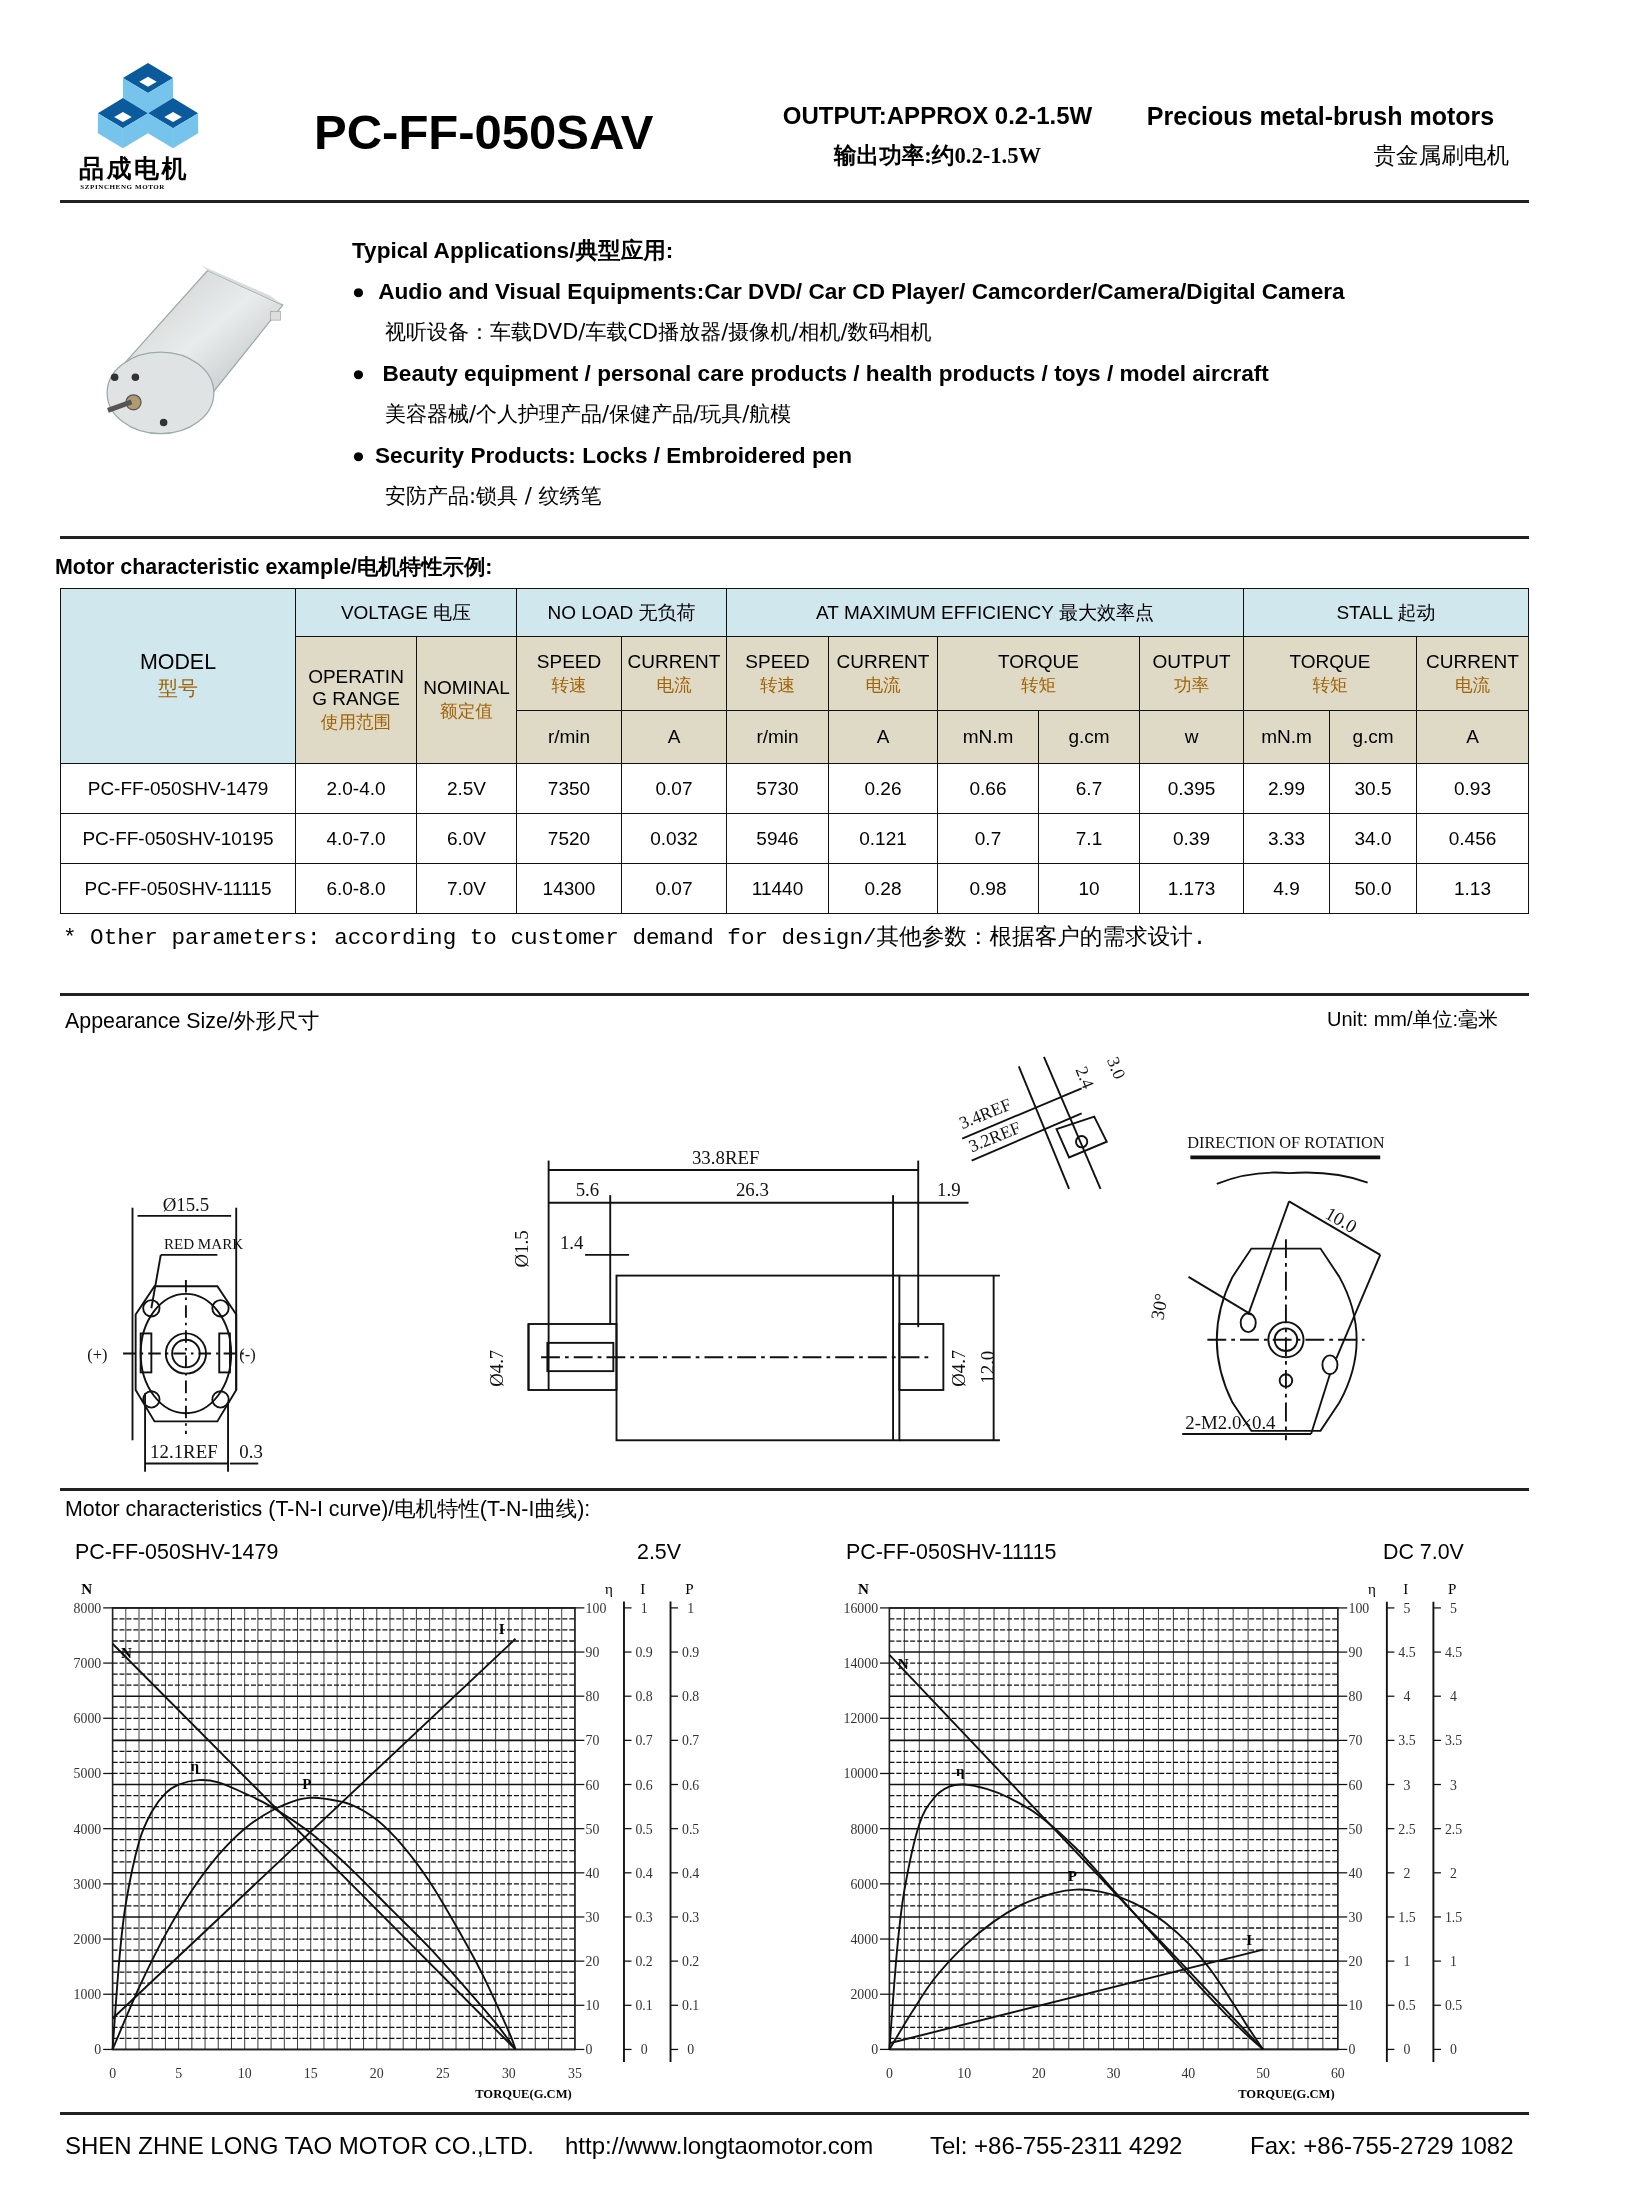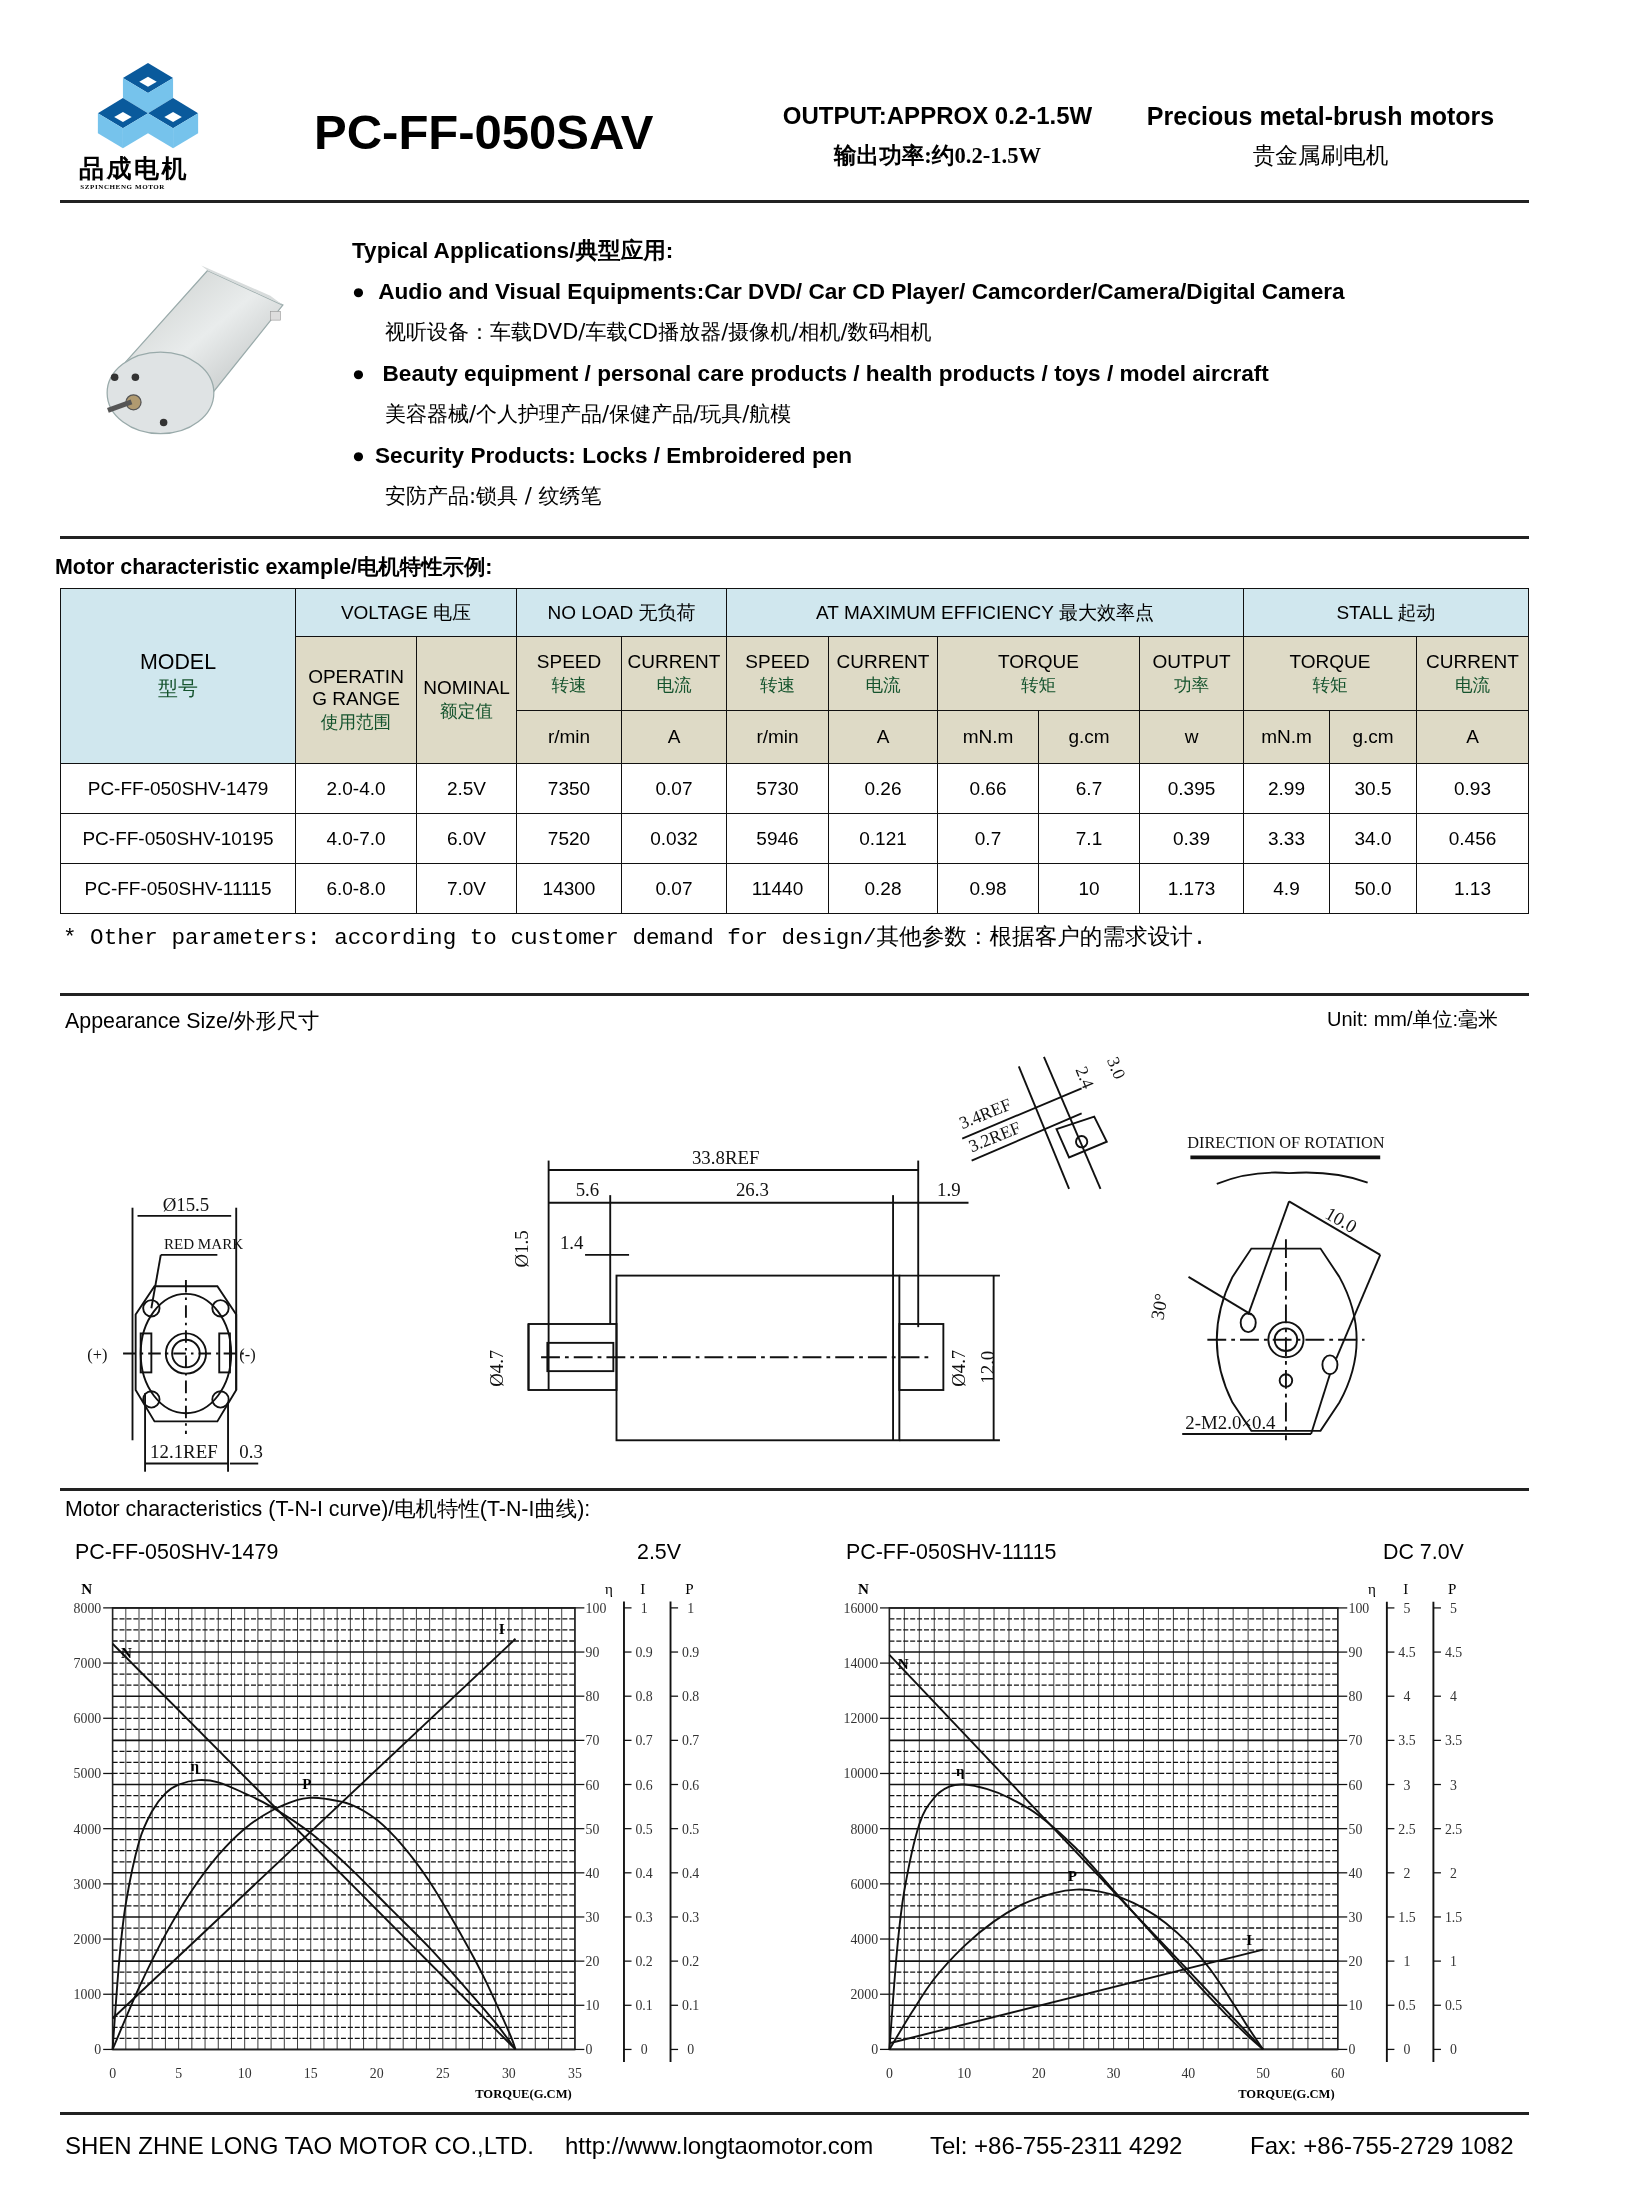--- a/index.html
+++ b/index.html
@@ -10,21 +10,21 @@
   .logo-sub{font-family:"Liberation Serif",serif;font-weight:bold;font-size:7px;letter-spacing:0.6px;}
   .title{font-weight:bold;font-size:49px;}
   .hdr{font-weight:bold;font-size:24px;text-align:center;}
   .app{font-size:22.6px;line-height:1;}
   .app b{font-weight:bold;}
   .sec{font-size:21.4px;}
   table.spec{position:absolute;left:60px;top:588px;width:1469px;border-collapse:collapse;font-size:19px;text-align:center;}
   table.spec td{border:1.9px solid #111;padding:0;}
   .blue{background:#d0e7ee;}
   .tan{background:#dedac6;}
-  .zh{font-family:Liberation Sans, sans-serif;font-size:17.6px;color:#14532d;}
+  .zh{font-family:Liberation Sans, sans-serif;font-size:17.6px;color:#a16207;}
   .mono{font-family:"Liberation Mono",monospace;font-size:22.6px;}
   .foot{font-size:24px;}
   svg text{font-family:"Liberation Serif",serif;}
 </style>
 </head>
 <body>
 
 <div class="abs" style="left:79px;top:58px;width:138px;height:138px;">
   <svg width="126" height="94" viewBox="0 0 200 150" style="position:absolute;left:6.3px;top:0;">
     <polygon points="100,8 140,32 100,56 60,32" fill="#0a5a9c"></polygon>
@@ -40,21 +40,21 @@
     <polygon points="180,88 140,112 140,144 180,120" fill="#76c3ec"></polygon>
     <polygon points="140,86 154,94 140,102 126,94" fill="#fff"></polygon>
   </svg>
   <div class="abs logo-text" style="left:0;top:94px;">品成电机</div>
   <div class="abs logo-sub" style="left:1.3px;top:125px;">SZPINCHENG MOTOR</div>
 </div>
 <div class="abs title" style="left:314px;top:104px;">PC-FF-050SAV</div>
 <div class="abs hdr" style="left:755px;top:102px;width:365px;">OUTPUT:APPROX 0.2-1.5W</div>
 <div class="abs hdr" style="left:755px;top:140px;width:365px;font-family:Liberation Serif, serif;font-size:22.6px;">输出功率:约0.2-1.5W</div>
 <div class="abs hdr" style="left:1132px;top:102px;width:377px;font-size:25px;">Precious metal-brush motors</div>
-<div class="abs hdr" style="left:1132px;top:140px;width:377px;font-family:'DejaVu Sans',sans-serif;font-weight:normal;font-size:22.6px;">贵金属刷电机</div>
+<div class="abs hdr" style="left:1132px;top:140px;width:377px;font-family:'DejaVu Sans',sans-serif;font-weight:normal;font-size:22.6px;text-align:right;">贵金属刷电机</div>
 <div class="rule" style="top:200px;"></div>
 
 <div class="abs" style="left:82px;top:258px;width:226px;height:182px;">
   <svg width="226" height="182" viewBox="0 0 360 290">
     <defs>
       <linearGradient id="gbody" x1="0" y1="0" x2="1" y2="1">
         <stop offset="0" stop-color="#c8ccca"></stop>
           <stop offset="0.5" stop-color="#e9ecec"></stop>
           <stop offset="1" stop-color="#b5b9b9"></stop>
       </linearGradient>

